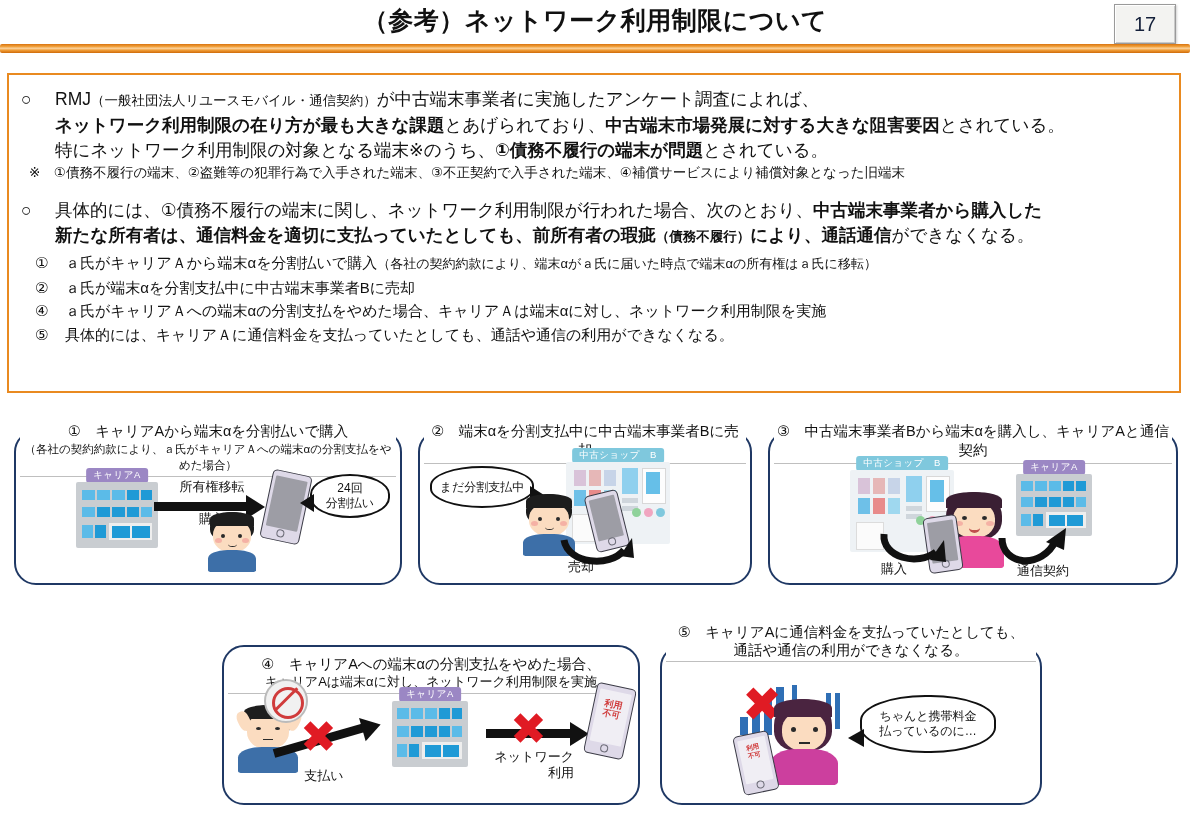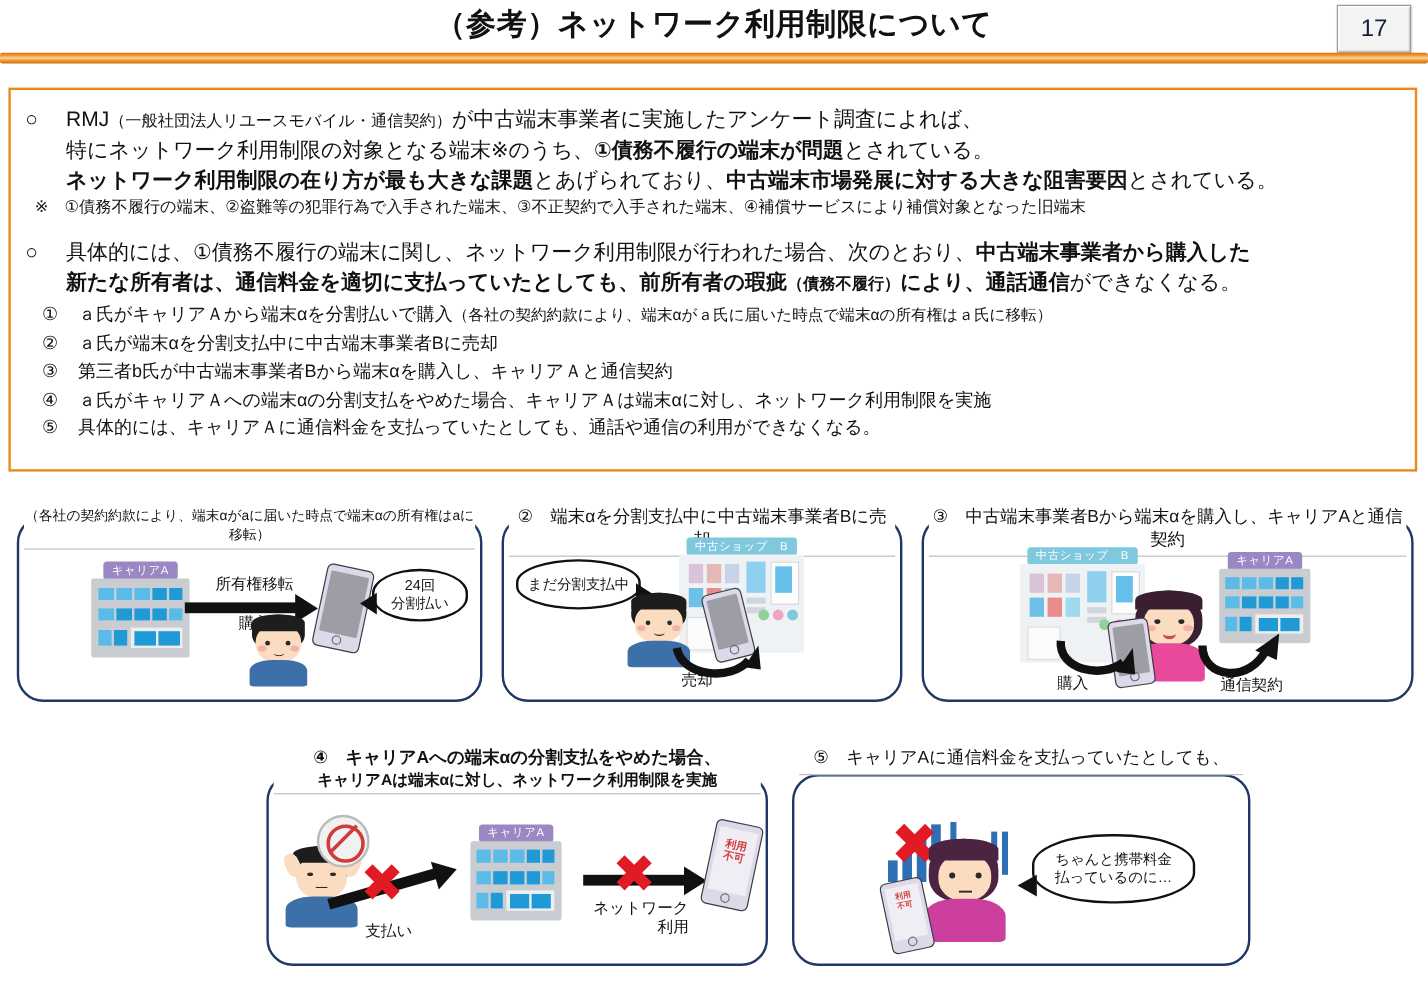--- a/index.html
+++ b/index.html
@@ -52,21 +52,21 @@
   }
   .cap-sub{font-size:11.5px;display:block;line-height:16px;}
   .p-a{left:14px;top:430px;width:388px;height:155px;}
   .p-b{left:418px;top:430px;width:334px;height:155px;}
   .p-c{left:768px;top:430px;width:410px;height:155px;}
   .p-d{left:222px;top:645px;width:418px;height:160px;}
   .p-e{left:660px;top:645px;width:382px;height:160px;}
   .c-a{left:20px;top:422px;width:376px;}
   .c-b{left:424px;top:422px;width:322px;}
   .c-c{left:774px;top:422px;width:398px;}
-  .c-d{left:228px;top:623px;width:406px;font-weight:bold;}
+  .c-d{left:228px;top:655px;width:406px;}
   .c-e{left:666px;top:623px;width:370px;}
   
   .ill{position:absolute;}
   .bld{position:absolute;}
   .bld .sign{
     position:absolute;left:50%;transform:translateX(-50%);top:0;
     background:#9b87c4;color:#fff;font-size:9.5px;border-radius:3px;
     padding:1px 7px;white-space:nowrap;letter-spacing:.5px;
   }
   .bld .sign.shop{background:#7fc8dd;}
@@ -119,24 +119,24 @@
 </div>
 <div class="orange-bar"></div>
 
 <div class="textbox">
 
   <div class="para p1">
     <div>
       <span class="mark">○</span><span>RMJ</span><span class="small">（一般社団法人リユースモバイル・通信契約）</span><span>が中古端末事業者に実施したアンケート調査によれば、</span>
     </div>
     <div style="padding-left:34px">
+      <span class="b">ネットワーク利用制限の在り方が最も大きな課題</span><span>とあげられており、</span><span class="b">中古端末市場発展に対する大きな阻害要因</span><span>とされている。</span>
+    </div>
+    <div style="padding-left:34px">
       <span>特にネットワーク利用制限の対象となる端末※のうち、</span><span class="b">①債務不履行の端末が問題</span><span>とされている。</span>
-    </div>
-    <div style="padding-left:34px">
-      <span class="b">ネットワーク利用制限の在り方が最も大きな課題</span><span>とあげられており、</span><span class="b">中古端末市場発展に対する大きな阻害要因</span><span>とされている。</span>
     </div>
   </div>
 
   <div class="note">※　①債務不履行の端末、②盗難等の犯罪行為で入手された端末、③不正契約で入手された端末、④補償サービスにより補償対象となった旧端末</div>
 
   <div class="para p2">
     <div>
       <span class="mark">○</span><span>具体的には、①債務不履行の端末に関し、ネットワーク利用制限が行われた場合、次のとおり、</span><span class="b">中古端末事業者から購入した</span>
     </div>
     <div style="padding-left:34px">
@@ -145,34 +145,32 @@
   </div>
 
   <div class="list">
     <div class="row">
       <span class="num">①</span><span>ａ氏がキャリアＡから端末αを分割払いで購入</span><span class="tiny">（各社の契約約款により、端末αがａ氏に届いた時点で端末αの所有権はａ氏に移転）</span>
     </div>
     <div class="row">
       <span class="num">②</span><span>ａ氏が端末αを分割支払中に中古端末事業者Bに売却</span>
     </div>
     <div class="row">
-      <span class="num">③</span><span>第三者b氏が中古端末事業者Bから端末αを購入し、キャリアＡと通信契約</span>
-    </div>
-    <div class="row">
       <span class="num">④</span><span>ａ氏がキャリアＡへの端末αの分割支払をやめた場合、キャリアＡは端末αに対し、ネットワーク利用制限を実施</span>
     </div>
     <div class="row">
       <span class="num">⑤</span><span>具体的には、キャリアＡに通信料金を支払っていたとしても、通話や通信の利用ができなくなる。</span>
     </div>
   </div>
 </div>
 
 <div class="panel p-a"></div>
 <div class="panel-cap c-a">
-  <span class="cap-sub">（各社の契約約款により、端末αがaに届いた時点で端末αの所有権はaに移転）</span>
+  <span>①　キャリアAから端末αを分割払いで購入</span>
+  <span class="cap-sub">（各社の契約約款により、ａ氏がキャリアＡへの端末αの分割支払をやめた場合）</span>
 </div>
 <div class="ill" style="left:14px;top:430px;width:388px;height:155px;">
 
   <div class="bld" style="left:62px;top:38px;width:82px;height:80px;">
     <div class="sign">キャリアA</div>
     <div class="body" style="width:82px;height:66px;">
       <div class="win l" style="left:6px;top:8px;width:13px;height:10px"></div>
       <div class="win l" style="left:21px;top:8px;width:13px;height:10px"></div>
       <div class="win l" style="left:36px;top:8px;width:13px;height:10px"></div>
       <div class="win" style="left:51px;top:8px;width:12px;height:10px"></div>
@@ -418,20 +416,21 @@
       <span>利用</span><br>
       <span>不可</span>
     </div>
     <div class="hm"></div>
   </div>
 </div>
 
 <div class="panel p-e"></div>
 <div class="panel-cap c-e">
   <span>⑤　キャリアAに通信料金を支払っていたとしても、</span>
+  <span class="cap-sub" style="font-size:14.5px">通話や通信の利用ができなくなる。</span>
 </div>
 <div class="ill" style="left:660px;top:645px;width:382px;height:160px;">
 
   <div class="bars" style="left:80px;top:40px;width:60px;height:50px;">
     <i style="left:0;width:8px;height:18px;"></i>
     <i style="left:12px;width:8px;height:28px;"></i>
     <i style="left:24px;width:8px;height:38px;"></i>
     <i style="left:36px;width:8px;height:48px;"></i>
     <i style="left:52px;width:5px;height:50px;background:#2f6fb5;"></i>
   </div>

